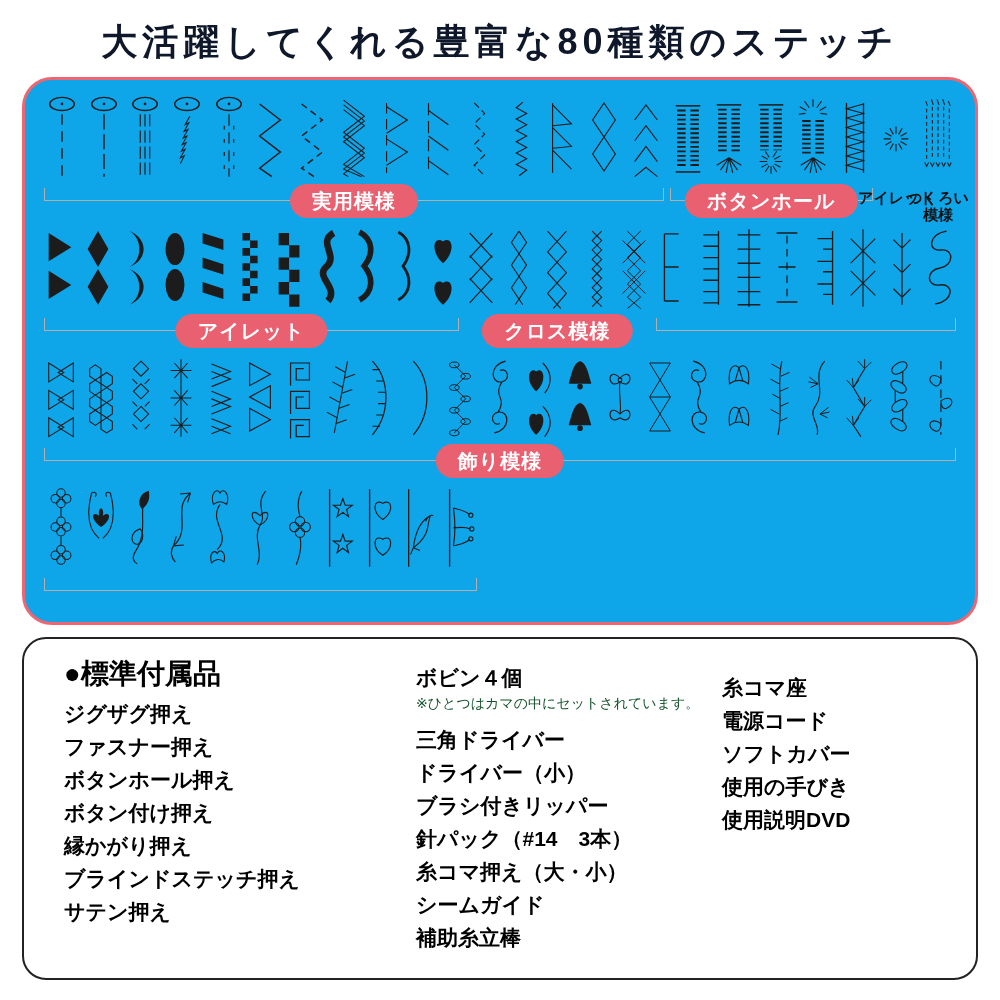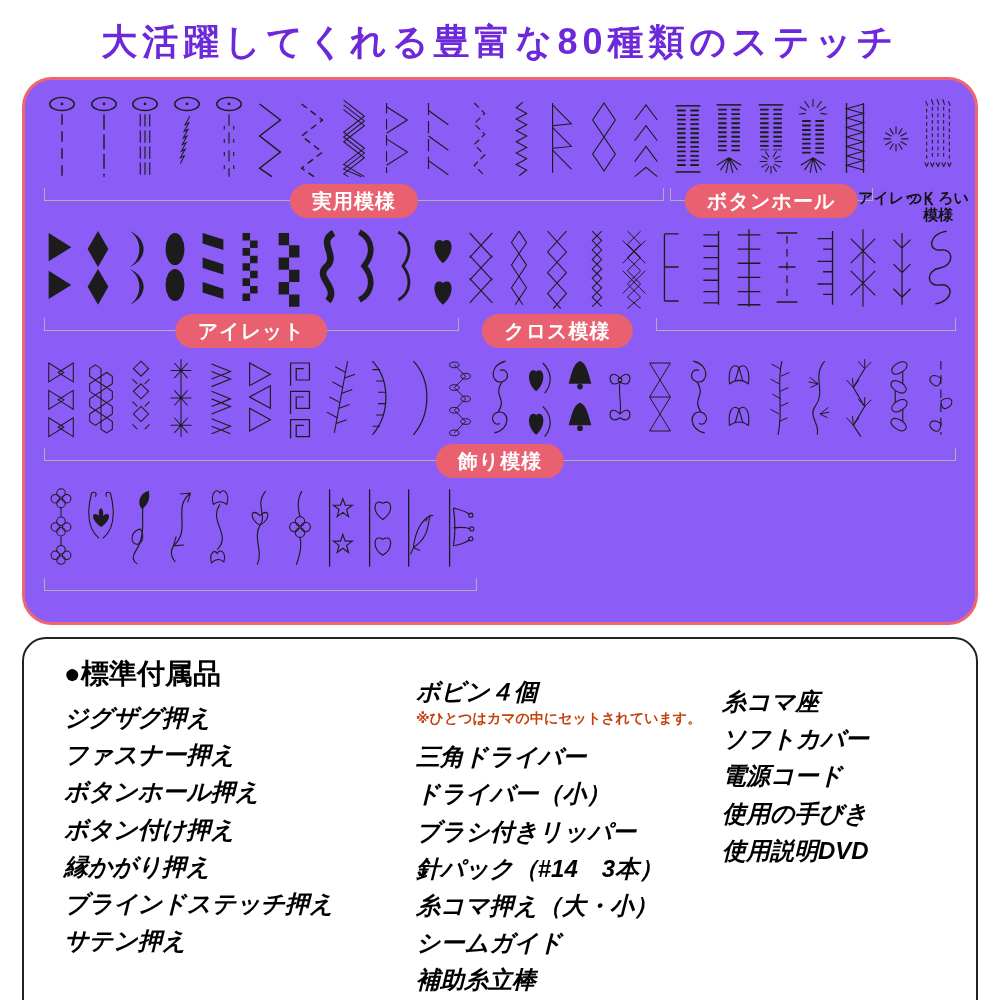--- a/index.html
+++ b/index.html
@@ -1,38 +1,38 @@
 <!DOCTYPE html>
 <html><head>
 <meta charset="utf-8">
 <style>
   html,body{margin:0;padding:0;background:#fff;}
   body{width:1000px;height:1000px;font-family:"Liberation Sans","DejaVu Sans",sans-serif;overflow:hidden;}
-  .title{margin:18px 4px 10px;text-align:center;font-size:36px;font-weight:bold;letter-spacing:5px;color:#6d28d9;}
-  .panel{margin:0 22px;border:3px solid #ee6672;border-radius:30px;padding:14px 16px 8px;background:#8b5cf6;}
+  .title{margin:18px 4px 10px;text-align:center;font-size:36px;font-weight:bold;letter-spacing:5px;color:#0f172a;}
+  .panel{margin:0 22px;border:3px solid #ee6672;border-radius:30px;padding:14px 16px 8px;background:#0ea5e9;}
   .srow{display:flex;align-items:flex-start;margin-bottom:4px;}
   .sgroup{flex-basis:0;min-width:0;position:relative;}
   .cells{display:flex;justify-content:space-around;align-items:flex-start;height:90px;}
   svg.st{stroke:#1c1c1c;fill:none;stroke-width:1.5;display:block;}
   .cap{position:relative;height:36px;}
   .bline{position:absolute;top:16px;left:3px;right:3px;border-top:1px solid #b0b0b0;}
   .tick{position:absolute;top:4px;height:13px;width:0;border-left:1px solid #b0b0b0;}
   .tl{left:3px}.tr{right:3px}
   .pill{position:absolute;top:0;left:50%;transform:translateX(-50%);background:#e96170;color:#fff;
         font-weight:bold;font-size:20px;line-height:34px;height:34px;padding:0 22px;border-radius:18px;
         white-space:nowrap;z-index:2;letter-spacing:1px;}
   .tlabel{position:absolute;top:5px;left:50%;transform:translateX(-50%);font-size:15px;font-weight:bold;
         color:#111;text-align:center;line-height:1.15;white-space:nowrap;z-index:2;}
   .acc{margin:12px 22px 0;border:2px solid #222;border-radius:24px;padding:16px 28px 18px 40px;display:flex;background:#fff;}
   .acc-col1{width:352px;}
   .acc-col2{width:306px;padding-top:12px;}
   .acc-col3{flex:1;padding-top:22px;}
   .acc-head{font-size:28px;font-weight:bold;color:#000;margin:0 0 10px;}
-  .acc-item{font-size:24px;font-weight:bold;color:#000;line-height:1.05;margin:12px 0 11px;white-space:nowrap;font-style:italic;}
-  .acc-note{font-size:14px;font-weight:bold;color:#c2410c;margin:-5px 0 16px;white-space:nowrap;}
+  .acc-item{font-size:21px;font-weight:bold;color:#000;line-height:1.05;margin:0 0 11px;white-space:nowrap;}
+  .acc-note{font-size:14px;font-weight:normal;color:#14532d;margin:-5px 0 16px;white-space:nowrap;}
 </style>
 </head>
 <body>
 
 <div>
   <div class="title">大活躍してくれる豊富な80種類のステッチ</div>
   <div class="panel">
       <div class="srow">
         <div class="sgroup" style="flex-grow: 15;">
           <div class="cells">
@@ -517,20 +517,20 @@
           <div class="acc-item">ブラシ付きリッパー</div>
           <div class="acc-item">針パック（#14　3本）</div>
           <div class="acc-item">糸コマ押え（大・小）</div>
           <div class="acc-item">シームガイド</div>
           <div class="acc-item">補助糸立棒</div>
         </div>
     </div>
     <div class="acc-col3">
       <div>
           <div class="acc-item">糸コマ座</div>
+          <div class="acc-item">電源コード</div>
           <div class="acc-item">ソフトカバー</div>
-          <div class="acc-item">電源コード</div>
           <div class="acc-item">使用の手びき</div>
           <div class="acc-item">使用説明DVD</div>
         </div>
     </div>
   </div>
 </div>
 
 </body></html>

